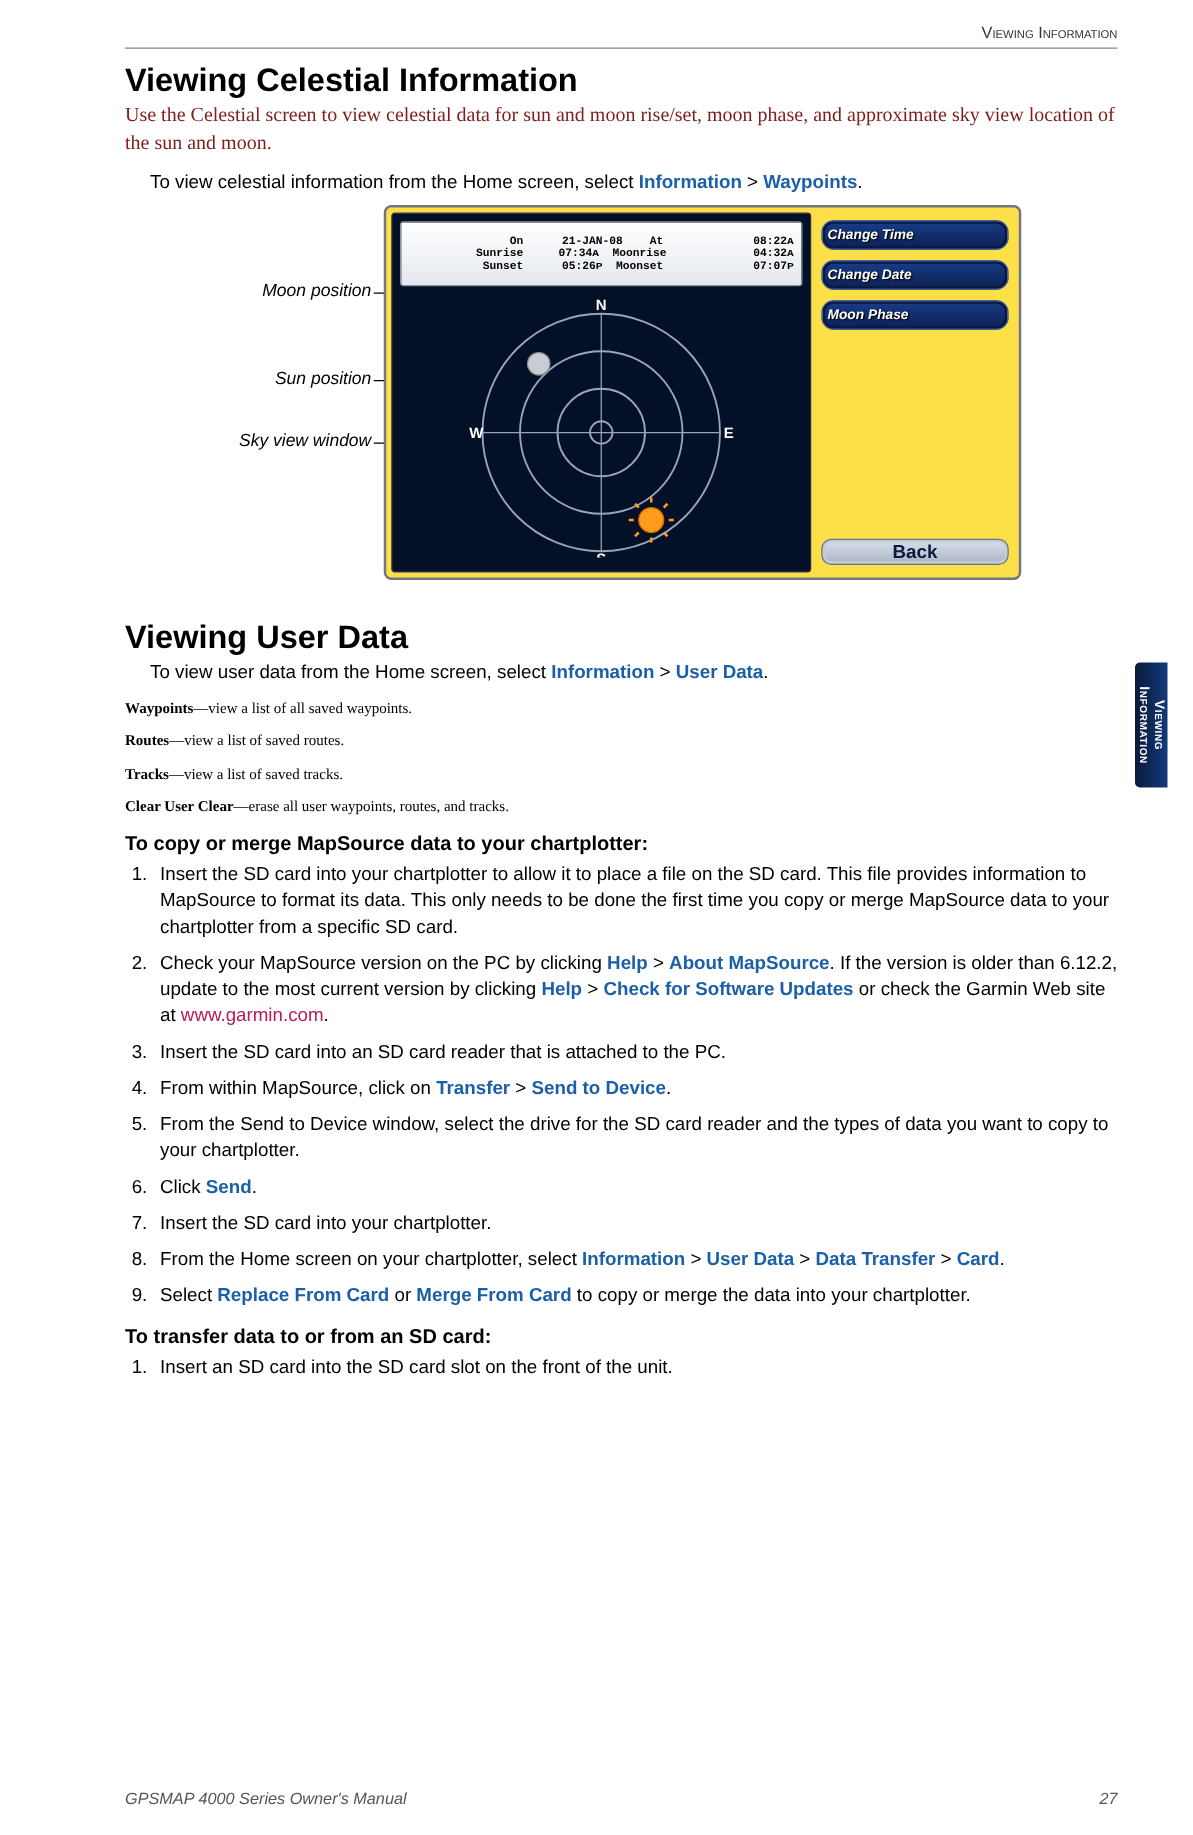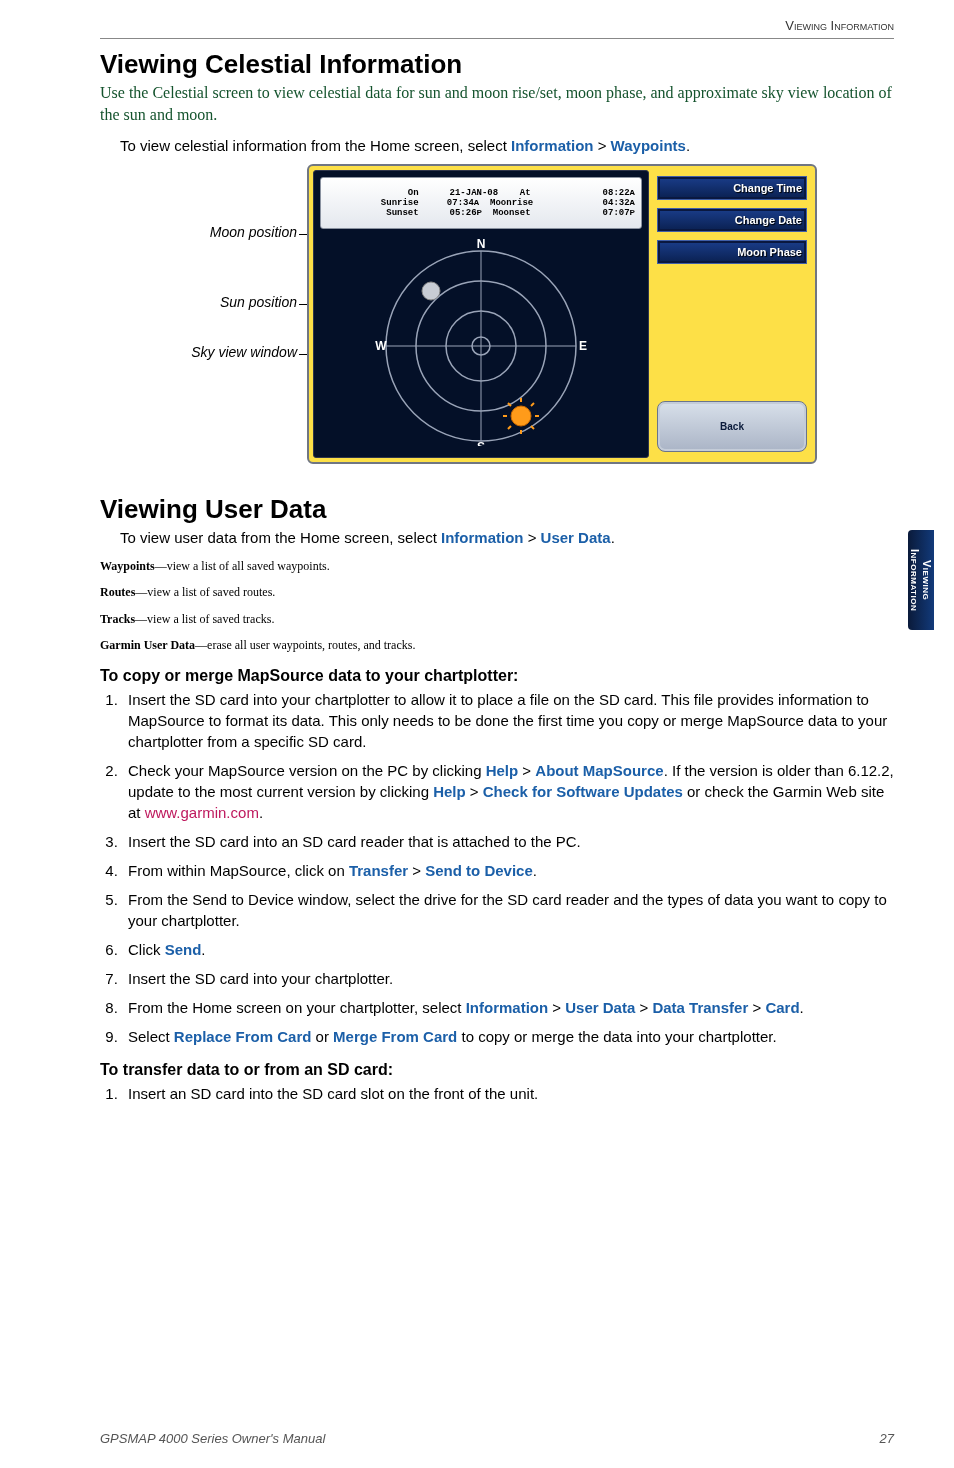--- a/index.html
+++ b/index.html
@@ -37,21 +37,21 @@
     font-weight: bold;
     font-size: 26px;
     margin: 6px 0 2px 0;
     color: #000;
   }
   p.body {
     font-family: Georgia, 'Times New Roman', serif;
     font-size: 16px;
     margin: 2px 0 10px 0;
     line-height: 1.35;
-    color: #14532d;
+    color: #7f1d1d;
   }
   .indent-block {
     margin-left: 20px;
     font-family: Arial, Helvetica, sans-serif;
     font-size: 15px;
     line-height: 1.4;
     margin-bottom: 8px;
   }
   .ui-bold { color: #1b5fa8; font-weight: bold; }
   .serif-bold { font-family: Georgia, 'Times New Roman', serif; font-weight: bold; }
@@ -184,40 +184,41 @@
     width: 150px;
     display: flex;
     flex-direction: column;
     justify-content: space-between;
     padding: 6px 4px;
   }
   .btn-group-top { display: flex; flex-direction: column; gap: 8px; }
   .gbtn {
     background: linear-gradient(#1a3d8a, #0a2050);
     border: 1px solid #405fa8;
-    border-radius: 0;
+    border-radius: 10px;
     color: #fff;
     font-family: Arial, Helvetica, sans-serif;
     font-weight: bold;
     font-size: 11px;
-    text-align: right;
+    text-align: left;
     padding: 5px 4px;
     text-shadow: 1px 1px 1px #000;
     box-shadow: 0 0 0 2px #0a1840 inset;
+    font-style: italic;
   }
   .back-btn {
     background: linear-gradient(#d8e0ea, #aab4c6);
     border: 1px solid #6a748a;
     border-radius: 8px;
     color: #0a1a3a;
     font-family: Arial, Helvetica, sans-serif;
     font-weight: bold;
-    font-size: 10px;
+    font-size: 15px;
     text-align: center;
-    padding: 19px 4px;
+    padding: 1px 4px;
     box-shadow: 0 0 0 2px #c4ccd8 inset;
   }
 </style>
 </head>
 <body>
 
 <div class="page">
   <div class="header-right">Viewing Information</div>
   <hr class="hr-top">
 
@@ -297,21 +298,21 @@
   </div>
 
   <h1 class="section-title">Viewing User Data</h1>
   <div class="indent-block">
     <span>To view user data from the Home screen, select </span><span class="ui-bold">Information</span><span> &gt; </span><span class="ui-bold">User Data</span><span>.</span>
   </div>
 
   <p class="item-line"><span class="serif-bold">Waypoints</span><span>—view a list of all saved waypoints.</span></p>
   <p class="item-line"><span class="serif-bold">Routes</span><span>—view a list of saved routes.</span></p>
   <p class="item-line"><span class="serif-bold">Tracks</span><span>—view a list of saved tracks.</span></p>
-  <p class="item-line"><span class="serif-bold">Garmin User Data</span><span>—erase all user waypoints, routes, and tracks.</span></p>
+  <p class="item-line"><span class="serif-bold">Clear User Clear</span><span>—erase all user waypoints, routes, and tracks.</span></p>
 
   <div class="sub-heading">To copy or merge MapSource data to your chartplotter:</div>
   <ol class="steps">
     <li>Insert the SD card into your chartplotter to allow it to place a file on the SD card. This file provides information to MapSource to format its data. This only needs to be done the first time you copy or merge MapSource data to your chartplotter from a specific SD card.</li>
     <li>
       <span>Check your MapSource version on the PC by clicking </span><span class="ui-bold">Help</span><span> &gt; </span><span class="ui-bold">About MapSource</span><span>. If the version is older than 6.12.2, update to the most current version by clicking </span><span class="ui-bold">Help</span><span> &gt; </span><span class="ui-bold">Check for Software Updates</span><span> or check the Garmin Web site at </span><span class="link">www.garmin.com</span><span>.</span>
     </li>
     <li>Insert the SD card into an SD card reader that is attached to the PC.</li>
     <li>
       <span>From within MapSource, click on </span><span class="ui-bold">Transfer</span><span> &gt; </span><span class="ui-bold">Send to Device</span><span>.</span>

